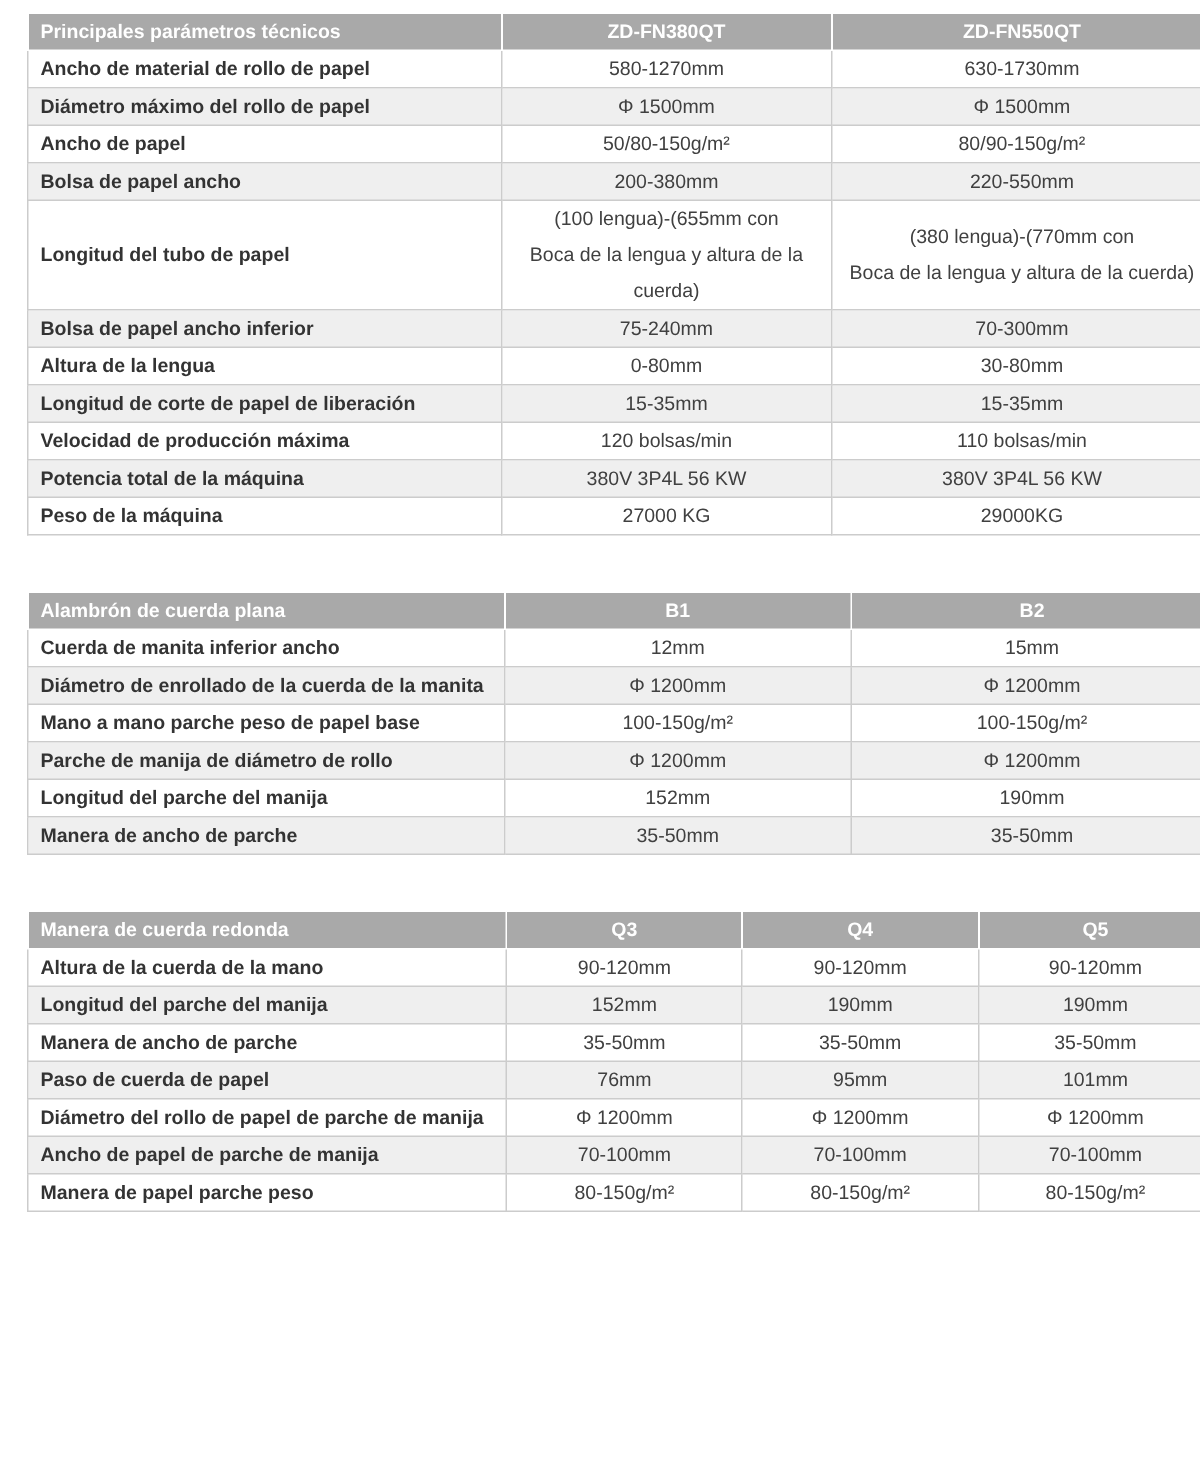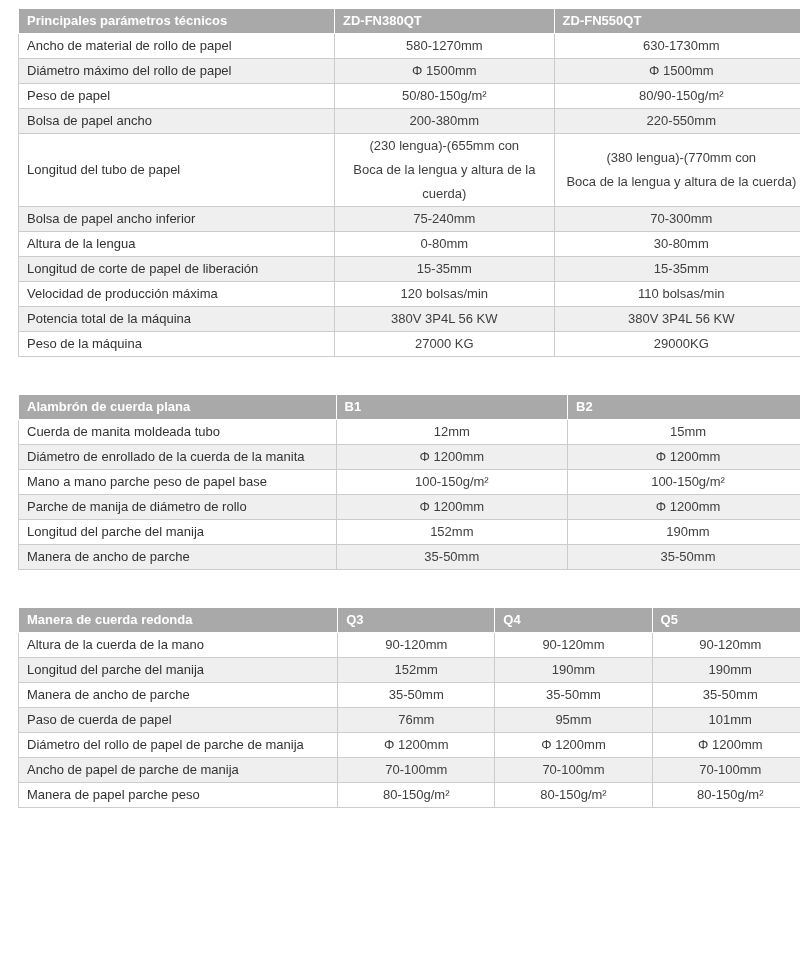--- a/index.html
+++ b/index.html
@@ -36,24 +36,24 @@
     padding: 0 8px;
     overflow: hidden;
   }
   thead th {
     background: var(--header-bg);
     color: var(--header-text);
     border: 1px solid #ffffff;
     font-weight: bold;
   }
   th.title-cell { text-align: left; }
-  th.col-head   { text-align: left; }
+  th.col-head   { text-align: center; }
   tbody td { border: 1px solid var(--border); }
   td.label-cell {
-    font-weight: normal;
+    font-weight: bold;
     color: var(--label-text);
     text-align: left;
   }
   td.value-cell {
     color: var(--value-text);
     text-align: center;
     white-space: pre-line;
   }
   tbody tr { background: var(--row-even-bg); }
   tbody tr:nth-child(even) { background: var(--row-odd-bg); }
@@ -80,32 +80,32 @@
           <td class="label-cell">Ancho de material de rollo de papel</td>
           <td class="value-cell">580-1270mm</td>
           <td class="value-cell">630-1730mm</td>
         </tr>
         <tr>
           <td class="label-cell">Diámetro máximo del rollo de papel</td>
           <td class="value-cell">Φ 1500mm</td>
           <td class="value-cell">Φ 1500mm</td>
         </tr>
         <tr>
-          <td class="label-cell">Peso de papel</td>
+          <td class="label-cell">Ancho de papel</td>
           <td class="value-cell">50/80-150g/m²</td>
           <td class="value-cell">80/90-150g/m²</td>
         </tr>
         <tr>
           <td class="label-cell">Bolsa de papel ancho</td>
           <td class="value-cell">200-380mm</td>
           <td class="value-cell">220-550mm</td>
         </tr>
         <tr>
           <td class="label-cell">Longitud del tubo de papel</td>
-          <td class="value-cell">(230 lengua)-(655mm con
+          <td class="value-cell">(100 lengua)-(655mm con
 Boca de la lengua y altura de la cuerda)</td>
           <td class="value-cell">(380 lengua)-(770mm con
 Boca de la lengua y altura de la cuerda)</td>
         </tr>
         <tr>
           <td class="label-cell">Bolsa de papel ancho inferior</td>
           <td class="value-cell">75-240mm</td>
           <td class="value-cell">70-300mm</td>
         </tr>
         <tr>
@@ -143,21 +143,21 @@
       </colgroup>
       <thead>
         <tr>
           <th class="title-cell">Alambrón de cuerda plana</th>
           <th class="col-head">B1</th>
           <th class="col-head">B2</th>
         </tr>
       </thead>
       <tbody>
         <tr>
-          <td class="label-cell">Cuerda de manita moldeada tubo</td>
+          <td class="label-cell">Cuerda de manita inferior ancho</td>
           <td class="value-cell">12mm</td>
           <td class="value-cell">15mm</td>
         </tr>
         <tr>
           <td class="label-cell">Diámetro de enrollado de la cuerda de la manita</td>
           <td class="value-cell">Φ 1200mm</td>
           <td class="value-cell">Φ 1200mm</td>
         </tr>
         <tr>
           <td class="label-cell">Mano a mano parche peso de papel base</td>

